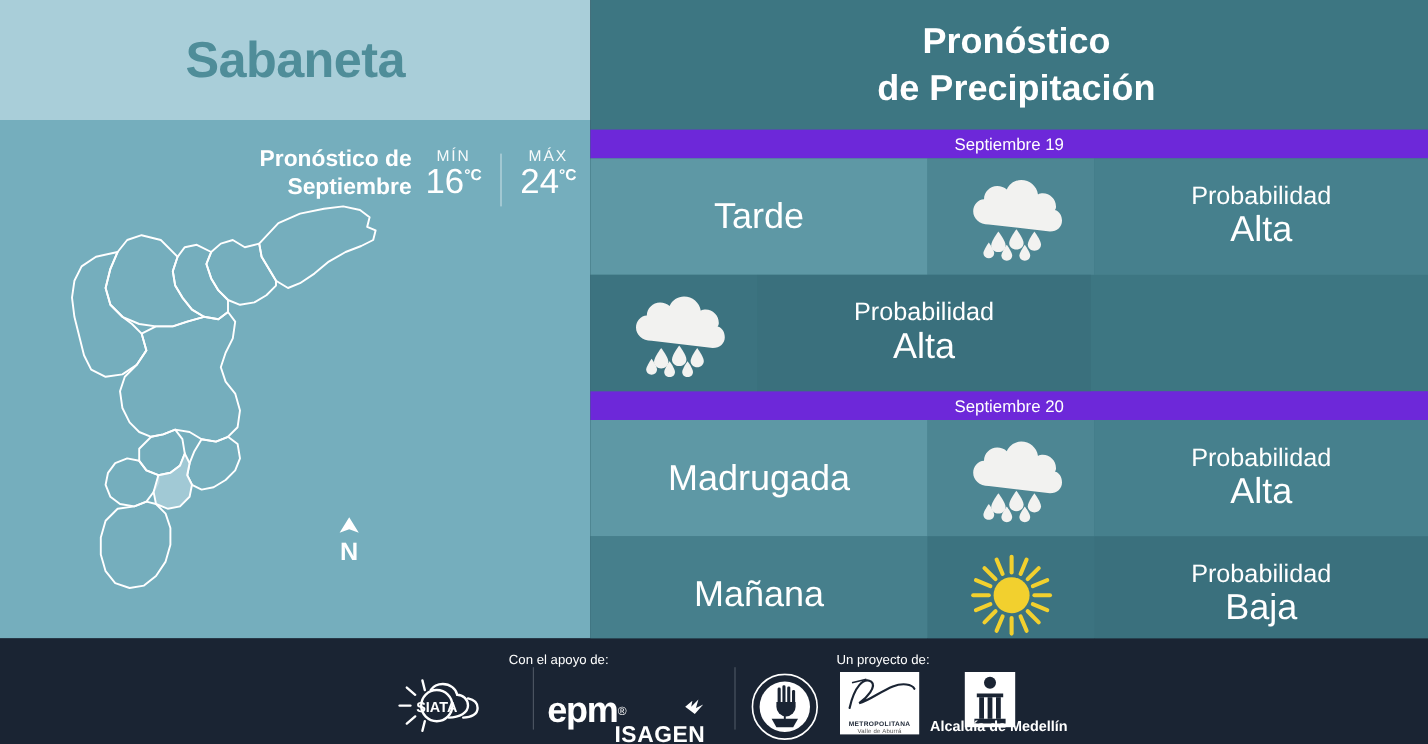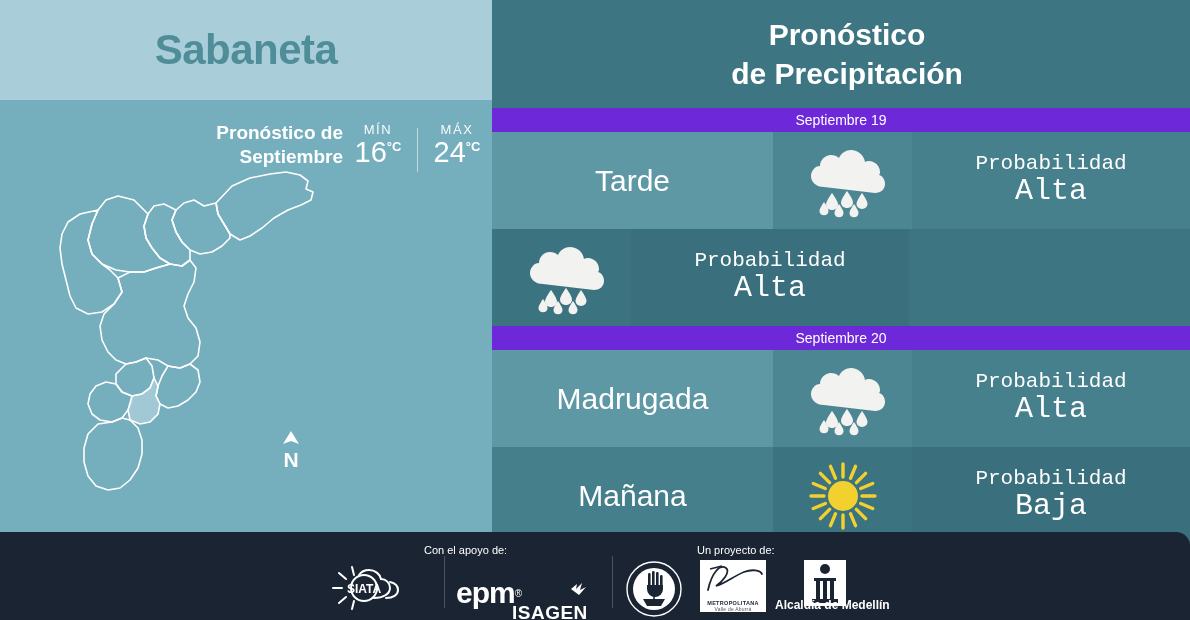--- a/index.html
+++ b/index.html
@@ -59,26 +59,26 @@
   .frow.light .c-period { background:#5e98a5; }
   .frow.light .c-icon   { background:#4d8693; }
   .frow.light .c-prob   { background:#46808d; }
   .frow.dark  .c-period { background:#467f8c; }
   .frow.dark  .c-icon   { background:#3c7380; }
   .frow.dark  .c-prob   { background:#3a707d; }
   .c-period { width:281px; display:flex; align-items:center; justify-content:center;
               color:#fff; font-size:30px; }
   .c-icon   { width:139px; display:flex; align-items:center; justify-content:center; }
   .c-prob   { width:278px; display:flex; flex-direction:column; align-items:center;
-              justify-content:center; color:#fff; line-height:1.12;font-family:Liberation Mono, monospace; }
+              justify-content:center; color:#fff; line-height:1.12; }
   .c-prob .p-word { font-size:21px; }
   .c-prob .p-val  { font-size:30px; }
 
   
-  #footer { position:absolute; left:0; top:532px; width:1190px; height:88px; background:#1a2433;border-radius:14px; }
+  #footer { position:absolute; left:0; top:532px; width:1190px; height:88px; background:#1a2433; }
   .f-caption { position:absolute; color:#ffffff; font-size:11px; }
   #cap-apoyo { left:424px; top:12px; }
   #cap-proyecto { left:697px; top:12px; }
   .vdiv { position:absolute; top:24px; width:1px; height:52px; background:#4a5360; }
   .logo-txt { color:#fff; font-weight:bold; }
 </style>
 </head>
 <body>
 
 <div id="app">

